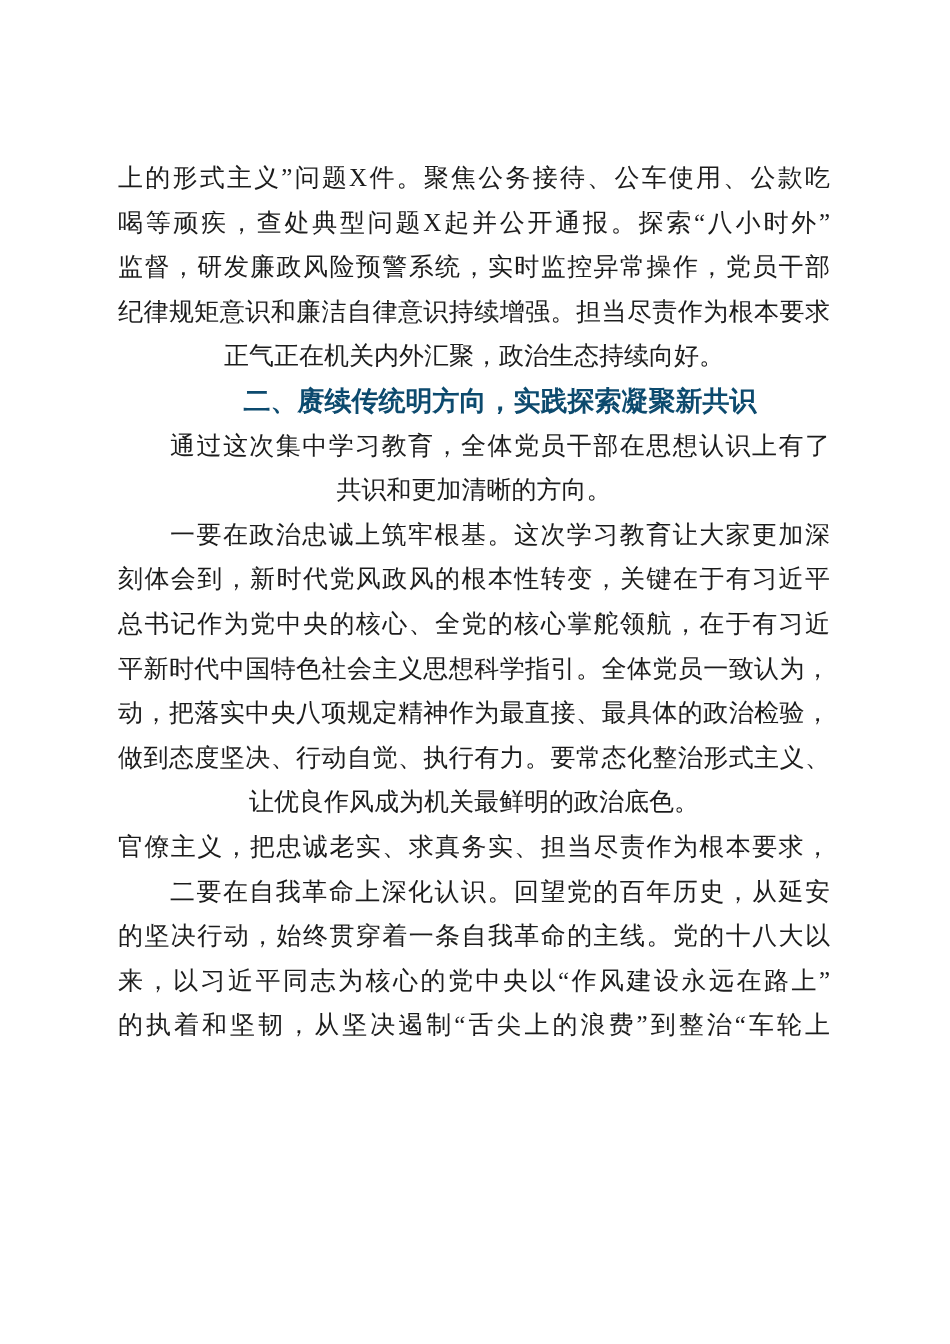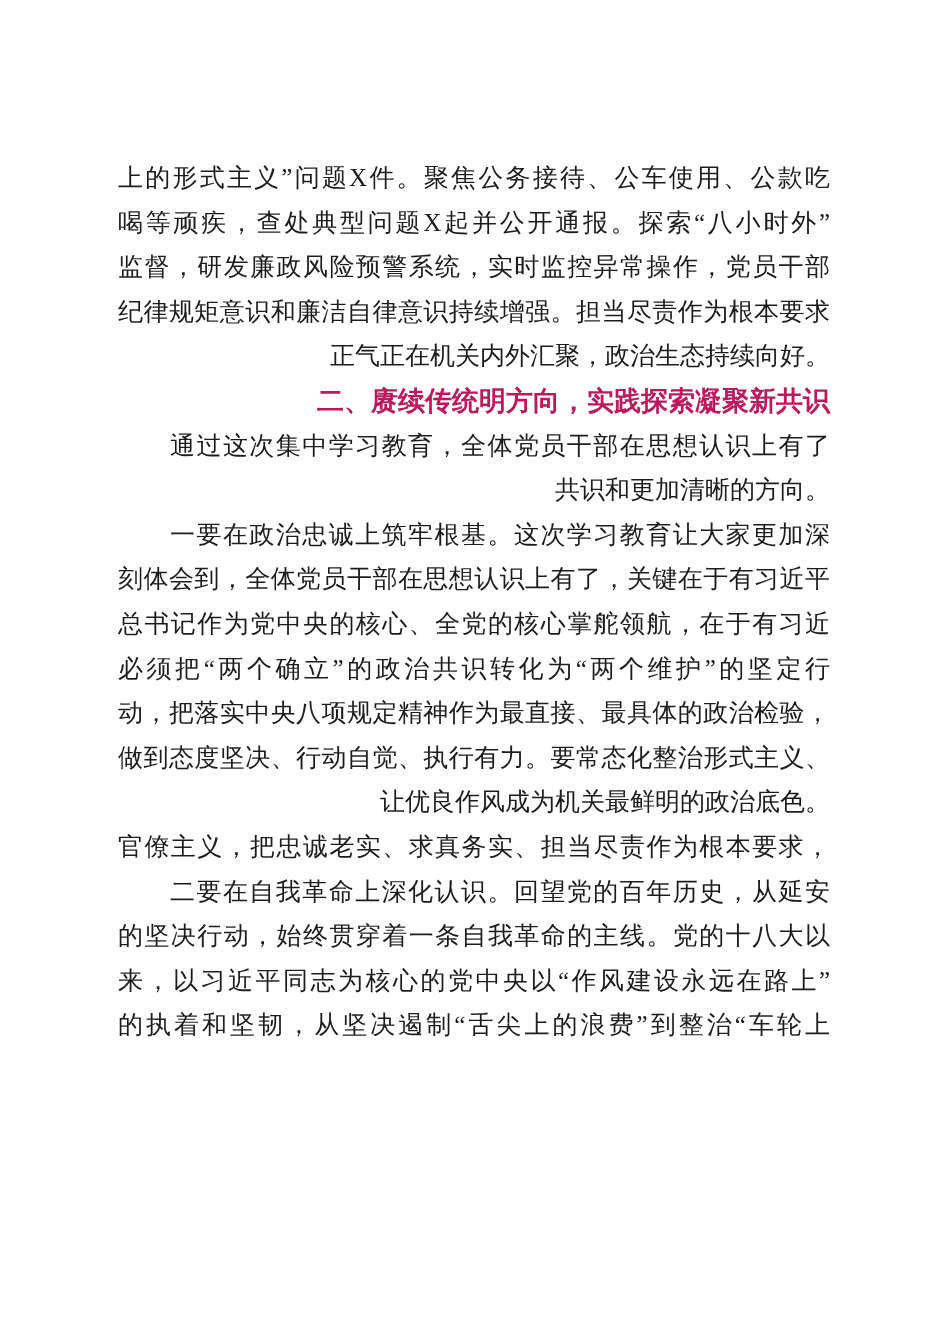--- a/index.html
+++ b/index.html
@@ -17,35 +17,35 @@
     left: 118px;
     top: 136px;
     width: 712px;
     margin-top: 20px;
   }
   .paragraph { margin: 0; padding: 0; }
   .line {
     height: 44.6px;
     line-height: 44.6px;
     font-size: 25px;
-    text-align: right;
+    text-align: center;
     white-space: normal;
   }
   
   .fill {
     text-align: justify;
     text-align-last: justify;
     text-justify: inter-character;
   }
   .indent { text-indent: 52px; }
   .heading {
     font-family: "Liberation Sans", "DejaVu Sans", sans-serif;
     font-weight: bold;
     font-size: 27px;
-    color: #be185d;
+    color: #0c4a6e;
   }
 </style>
 </head>
 <body>
 
 <div class="page">
   <div class="text-block">
 
     <div class="paragraph">
       <div class="line fill">上的形式主义”问题X件。聚焦公务接待、公车使用、公款吃</div>
@@ -59,23 +59,23 @@
       <div class="line heading indent">二、赓续传统明方向，实践探索凝聚新共识</div>
     </div>
 
     <div class="paragraph">
       <div class="line fill indent">通过这次集中学习教育，全体党员干部在思想认识上有了</div>
       <div class="line">共识和更加清晰的方向。</div>
     </div>
 
     <div class="paragraph">
       <div class="line fill indent">一要在政治忠诚上筑牢根基。这次学习教育让大家更加深</div>
-      <div class="line fill">刻体会到，全体党员干部在思想认识上有了，关键在于有习近平</div>
+      <div class="line fill">刻体会到，新时代党风政风的根本性转变，关键在于有习近平</div>
       <div class="line fill">总书记作为党中央的核心、全党的核心掌舵领航，在于有习近</div>
-      <div class="line fill">必须把“两个确立”的政治共识转化为“两个维护”的坚定行</div>
+      <div class="line fill">平新时代中国特色社会主义思想科学指引。全体党员一致认为，</div>
       <div class="line fill">动，把落实中央八项规定精神作为最直接、最具体的政治检验，</div>
       <div class="line fill">做到态度坚决、行动自觉、执行有力。要常态化整治形式主义、</div>
       <div class="line">让优良作风成为机关最鲜明的政治底色。</div>
       <div class="line fill">官僚主义，把忠诚老实、求真务实、担当尽责作为根本要求，</div>
     </div>
 
     <div class="paragraph">
       <div class="line fill indent">二要在自我革命上深化认识。回望党的百年历史，从延安</div>
       <div class="line fill">的坚决行动，始终贯穿着一条自我革命的主线。党的十八大以</div>
       <div class="line fill">来，以习近平同志为核心的党中央以“作风建设永远在路上”</div>

